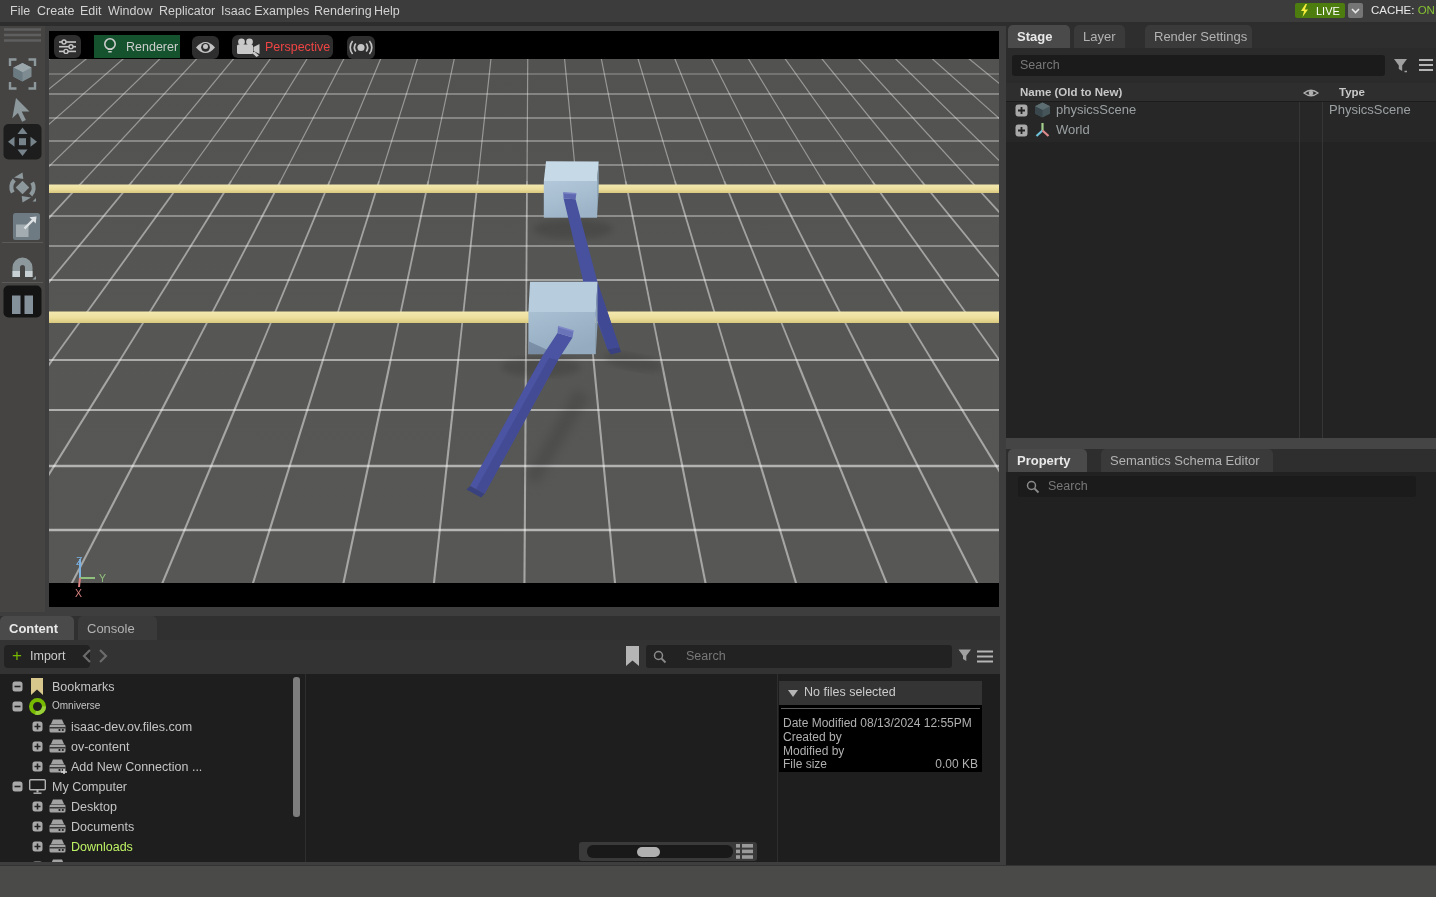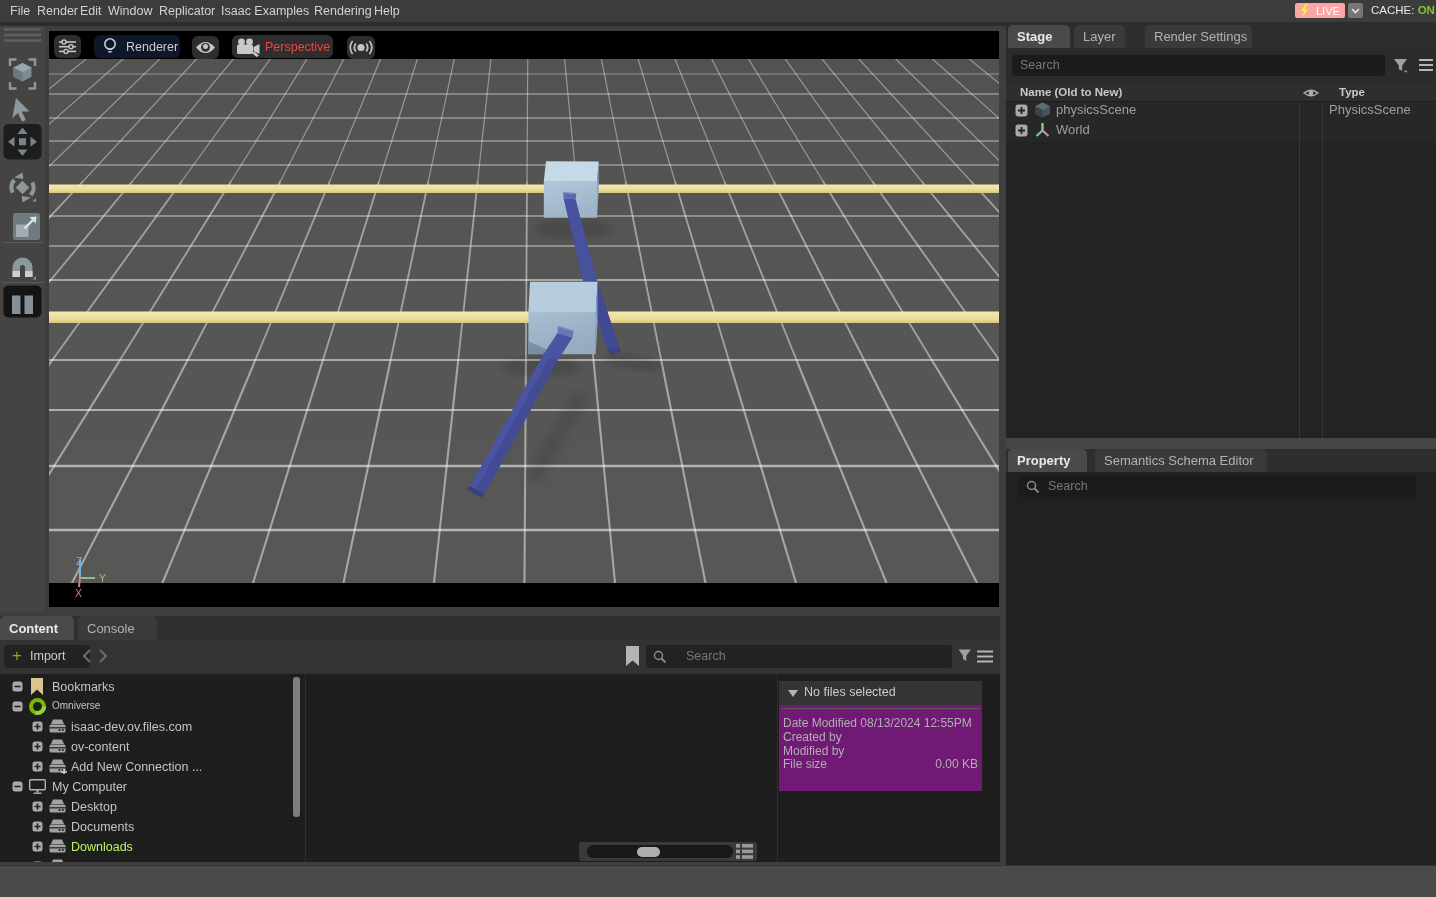--- a/index.html
+++ b/index.html
@@ -13,29 +13,29 @@
 #bpanel{position:absolute;left:0;top:616px;width:1000px;height:246px;background:#1f1f1f}
 #statusbar{position:absolute;left:0;top:865px;width:1436px;height:32px;background:#4a4a49;border-top:1px solid #333}
 .tabbar{position:absolute;background:#2e2e2e}
 .tab{position:absolute;top:0;height:100%;font-size:13px;color:#b2b2b2;text-align:left;padding-left:9px;border-radius:5px 5px 0 0;background:#3a3a3a}
 .tab.act{background:#4a4a4a;color:#e8e8e8;font-weight:bold}
 .sinput{position:absolute;background:#1b1b1b;border-radius:3px;color:#787878;font-size:12.5px}
 </style></head>
 <body>
 <div id="menubar">
 <span style="left:10px">File</span>
-    <span style="left:37px">Render</span>
+    <span style="left:37px">Create</span>
     <span style="left:80px">Edit</span>
 <span style="left:108px">Window</span>
     <span style="left:159px">Replicator</span>
     <span style="left:221px">Isaac Examples</span>
 <span style="left:314px">Rendering</span>
     <span style="left:374px">Help</span>
-<span style="left:1371px;color:#e8e8e8;font-size:11.5px">CACHE: <b style="color:#86c232;font-weight:bold">ON</b></span>
-<div class="abs" style="left:1295px;top:3px;width:50px;height:15px;background:#fca5a5;border-radius:2px">
+<span style="left:1371px;color:#e8e8e8;font-size:11.5px">CACHE: <b style="color:#86c232;font-weight:normal">ON</b></span>
+<div class="abs" style="left:1295px;top:3px;width:50px;height:15px;background:#4d7c0f;border-radius:2px">
 <svg width="50" height="15" viewBox="0 0 50 15">
         <path d="M10.5 1 L6 8 H9 L7.5 14 L13 6.5 H9.8 L12 1 Z" fill="#f7ef3c"></path>
         <text x="21" y="11.5" font-size="11" fill="#fff" font-family="Liberation Sans">LIVE</text>
       </svg>
 </div>
 <div class="abs" style="left:1348px;top:3px;width:15px;height:15px;background:#757575;border-radius:2px">
 <svg width="15" height="15">
         <path d="M4 6 L7.5 9.5 L11 6" stroke="#e8e8e8" stroke-width="1.6" fill="none"></path>
       </svg>
 </div>
@@ -303,21 +303,21 @@
           <line x1="5" y1="11.7" x2="22" y2="11.7"></line>
           <line x1="5" y1="16.4" x2="22" y2="16.4"></line>
         </g>
         <g fill="#2e2e2e" stroke="#c4c4c4" stroke-width="1.4">
           <circle cx="10" cy="7" r="2"></circle>
           <circle cx="17" cy="11.7" r="2"></circle>
           <circle cx="12" cy="16.4" r="2"></circle>
         </g>
       </svg>
 </div>
-<div class="abs" style="left:45px;top:4px;width:86px;height:23px;background:#0f172a;border-radius:6px">
+<div class="abs" style="left:45px;top:4px;width:86px;height:23px;background:#14532d;border-radius:0">
 <svg width="30" height="23">
         <g fill="none" stroke="#cccccc" stroke-width="1.6">
           <circle cx="16" cy="9" r="5.2"></circle>
           <path d="M13.8 14.2 h4.4 M14.3 16.8 h3.4" stroke-width="1.5"></path>
         </g>
       </svg>
 <span style="position:absolute;left:32px;top:5px;font-size:12.5px;color:#cccccc">Renderer</span>
 </div>
 <div class="abs" style="left:143px;top:5px;width:27px;height:23px;background:#2e2e2e;border-radius:6px">
 <svg width="27" height="23">
@@ -411,21 +411,21 @@
 
 <div class="abs" style="left:0;top:94px;width:430px;height:296px;background:#232323"></div>
 <div class="abs" style="left:293px;top:54px;width:1px;height:336px;background:#363636"></div>
 <div class="abs" style="left:316px;top:54px;width:1px;height:336px;background:#363636"></div>
 </div>
 
 <div class="abs" style="left:0;top:413px;width:430px;height:11px;background:#454545"></div>
 
 <div class="tabbar" style="left:0;top:424px;width:504px;height:23px">
 <div class="tab act" style="left:2px;width:79px;padding-top:4px">Property</div>
-<div class="tab" style="left:89px;width:172px;padding-top:4px">Semantics Schema Editor</div>
+<div class="tab" style="left:95px;width:172px;padding-top:4px">Semantics Schema Editor</div>
 </div>
 <div class="abs" style="left:0;top:447px;width:430px;height:393px;background:#212121">
 <div class="sinput" style="left:12px;top:4px;width:398px;height:21px;padding:3px 0 0 30px">Search</div>
 <svg class="abs" style="left:20px;top:8px" width="14" height="14">
         <circle cx="5.5" cy="5.5" r="4" fill="none" stroke="#8a8a8a" stroke-width="1.5"></circle>
         <line x1="8.5" y1="8.5" x2="12.5" y2="12.5" stroke="#8a8a8a" stroke-width="1.8"></line>
       </svg>
 </div>
 </div>
 <div id="bpanel">
@@ -590,21 +590,21 @@
         <g fill="#9a9a9a">
           <rect x="0" y="0" width="4" height="3.6"></rect>
           <rect x="6" y="0" width="11" height="3.6"></rect>
           <rect x="0" y="5.6" width="4" height="3.6"></rect>
           <rect x="6" y="5.6" width="11" height="3.6"></rect>
           <rect x="0" y="11.2" width="4" height="3.6"></rect>
           <rect x="6" y="11.2" width="11" height="3.6"></rect>
         </g>
       </svg>
 
-<div class="abs" style="left:779px;top:7px;width:203px;height:110px;background:#701a75">
+<div class="abs" style="left:779px;top:7px;width:203px;height:91px;background:#000000">
 <div class="abs" style="left:0;top:0;width:203px;height:24px;background:#343434">
 <svg class="abs" style="left:9px;top:9px" width="10" height="7">
             <path d="M0 0 H10 L5 7 Z" fill="#b5b5b5"></path>
           </svg>
 <span class="abs" style="left:25px;top:4px;font-size:12.5px;color:#cccccc">No files selected</span>
 </div>
 <div class="abs" style="left:2px;top:27px;width:199px;height:1px;background:#5a5a5a"></div>
 <span class="abs" style="left:4px;top:35px;font-size:12px;color:#b0b0b0">Date Modified 08/13/2024 12:55PM</span>
 <span class="abs" style="left:4px;top:49px;font-size:12px;color:#b0b0b0">Created by</span>
 <span class="abs" style="left:4px;top:63px;font-size:12px;color:#b0b0b0">Modified by</span>

